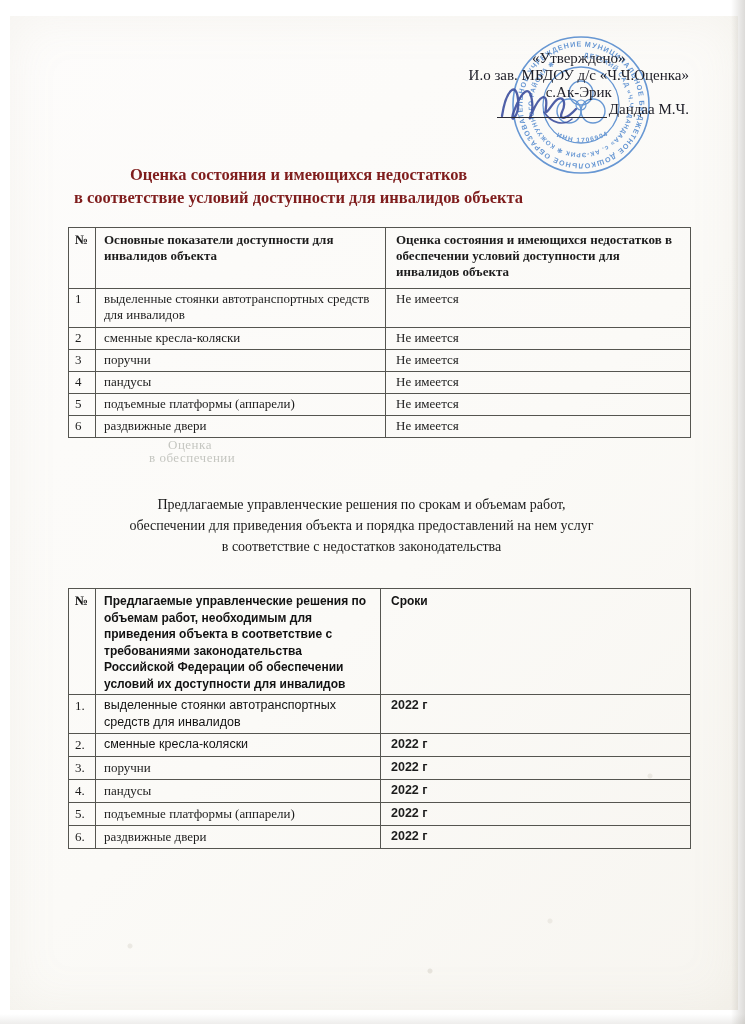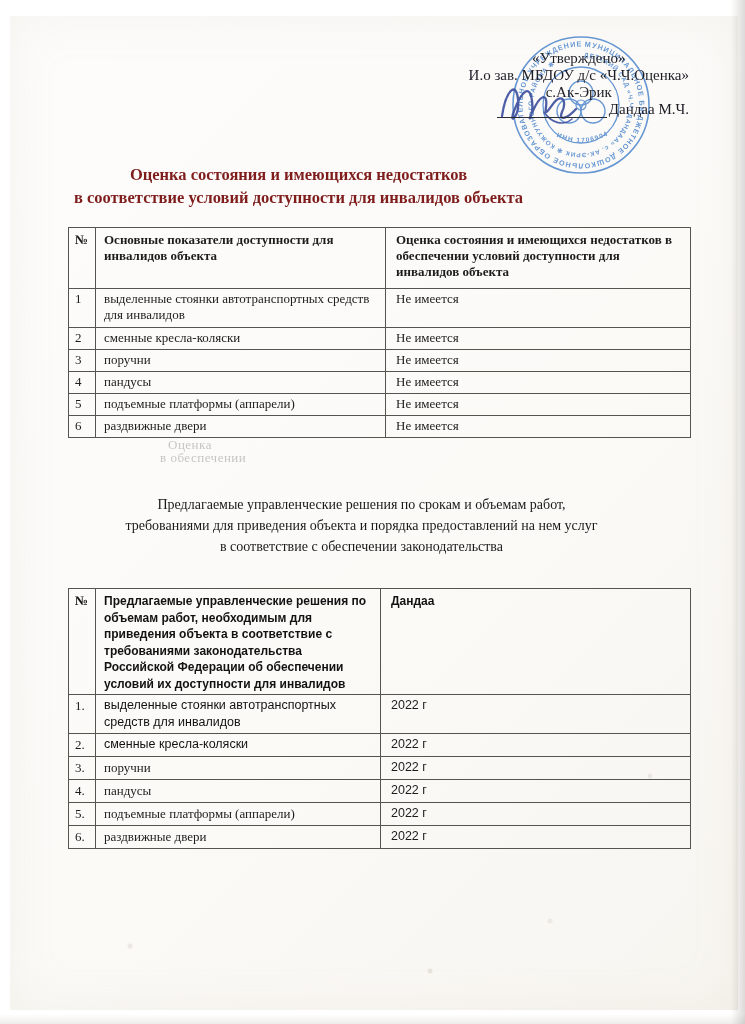--- a/index.html
+++ b/index.html
@@ -37,21 +37,21 @@
   
   .stamp{position:absolute;left:505px;top:29px;z-index:2;opacity:.92;}
   .signature-svg{position:absolute;left:492px;top:72px;z-index:4;}
 
   
   .ghost{
     position:absolute;z-index:1;color:rgba(105,110,100,.38);
     font-size:13px;filter:blur(.6px);letter-spacing:.5px;
   }
   .ghost1{left:168px;top:428px;margin-top:9px;}
-  .ghost2{left:160px;top:450px;}
+  .ghost2{left:149px;top:450px;}
 
   
   .doc-title{
     position:absolute;top:163px;left:0;width:597px;z-index:3;text-align:center;
     font-weight:bold;font-size:16.5px;line-height:23px;color:#7f1d1d;
   }
 
   
   .mid-par{
     position:absolute;top:494px;left:0;width:723px;z-index:3;text-align:center;
@@ -75,21 +75,21 @@
   #table1 tbody tr:first-child td{height:34px;}
 
   #table2 th{
     height:96px;font-weight:bold;font-size:12px;line-height:16.5px;padding-top:4px;
     font-family:"Liberation Sans", sans-serif;color:#121212;
   }
   #table2 th.num-h{font-family:"Liberation Serif", serif;font-size:13px;}
   #table2 td{font-size:13px;line-height:17px;}
   #table2 tbody tr td{height:18px;}
   #table2 tbody tr:first-child td{height:34px;}
-  #table2 td.value{font-family:"Liberation Sans", sans-serif;font-size:12.5px;}
+  #table2 td.value{font-family:"Liberation Sans", sans-serif;font-size:12.5px;font-weight:bold;}
   #table2 tbody tr:nth-child(-n+2) td.indicator{
     font-family:"Liberation Sans", sans-serif;font-size:12.5px;color:#121212;
   }
   td.num,th.num-h{padding-left:6px;}
   td.value,th.value-h{padding-left:10px;}
 </style>
 </head>
 <body>
 
 <div class="paper"></div>
@@ -189,35 +189,35 @@
       <tr>
         <td class="num">6</td>
         <td class="indicator">раздвижные двери</td>
         <td class="value">Не имеется</td>
       </tr>
     </tbody>
 </table>
 
 <div class="mid-par">
   <div>Предлагаемые управленческие решения по срокам и объемам работ,</div>
-  <div>требованиями для приведения объекта и порядка предоставлений на нем услуг</div>
-  <div>в соответствие с обеспечении законодательства</div>
+  <div>обеспечении для приведения объекта и порядка предоставлений на нем услуг</div>
+  <div>в соответствие с недостатков законодательства</div>
 </div>
 
 <table id="table2">
   <colgroup>
       <col style="width:27px">
       <col style="width:285px">
       <col style="width:310px">
     </colgroup>
   <thead>
     <tr>
       <th class="num-h">№</th>
       <th>Предлагаемые управленческие решения по объемам работ, необходимым для приведения объекта в соответствие с требованиями законодательства Российской Федерации об обеспечении условий их доступности для инвалидов</th>
-      <th class="value-h">Дандаа</th>
+      <th class="value-h">Сроки</th>
     </tr>
   </thead>
   <tbody id="t2body">
       <tr>
         <td class="num">1.</td>
         <td class="indicator">выделенные стоянки автотранспортных средств для инвалидов</td>
         <td class="value">2022 г</td>
       </tr>
       <tr>
         <td class="num">2.</td>

